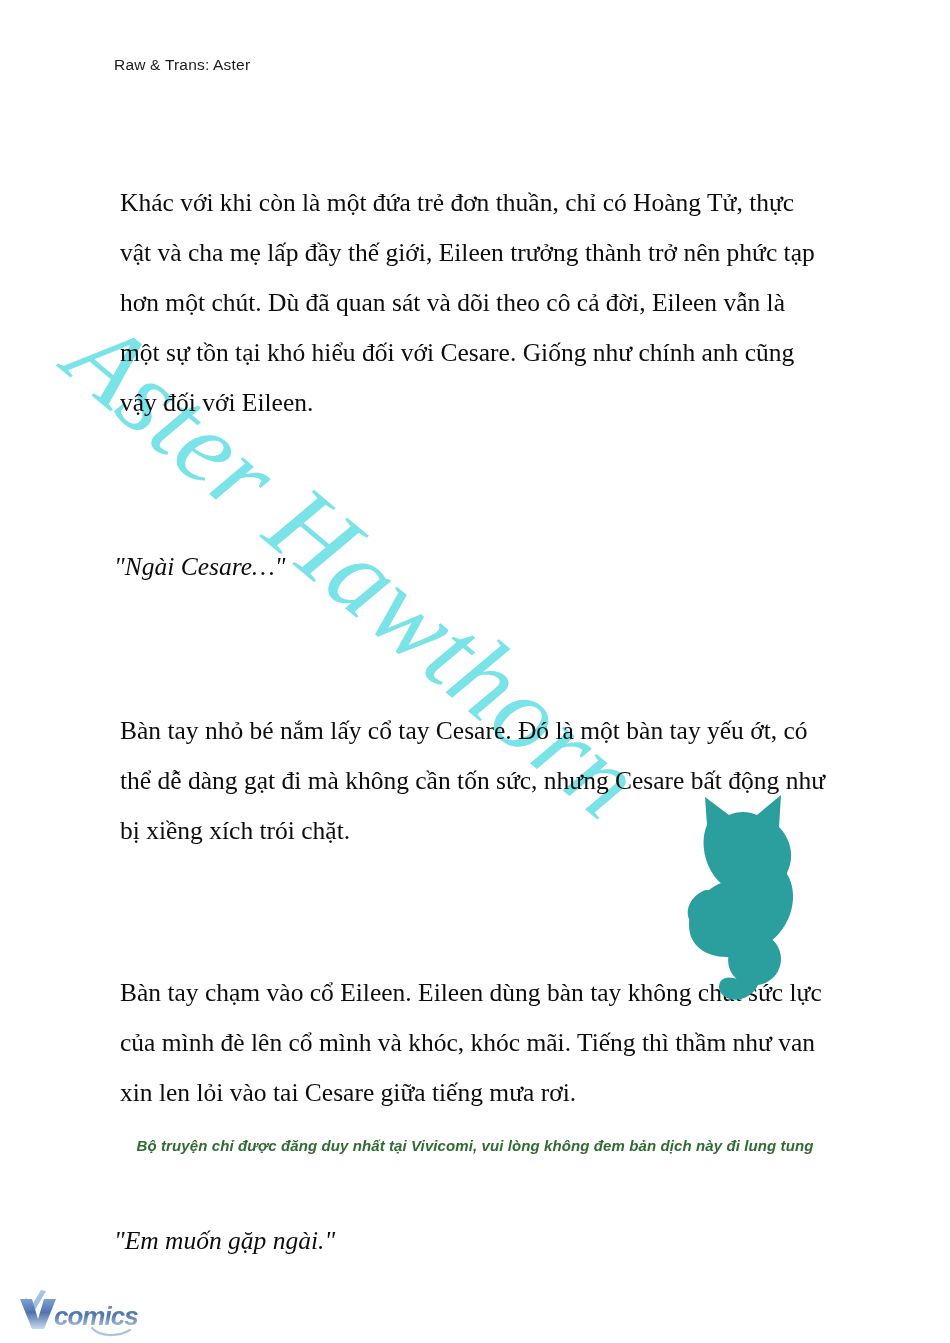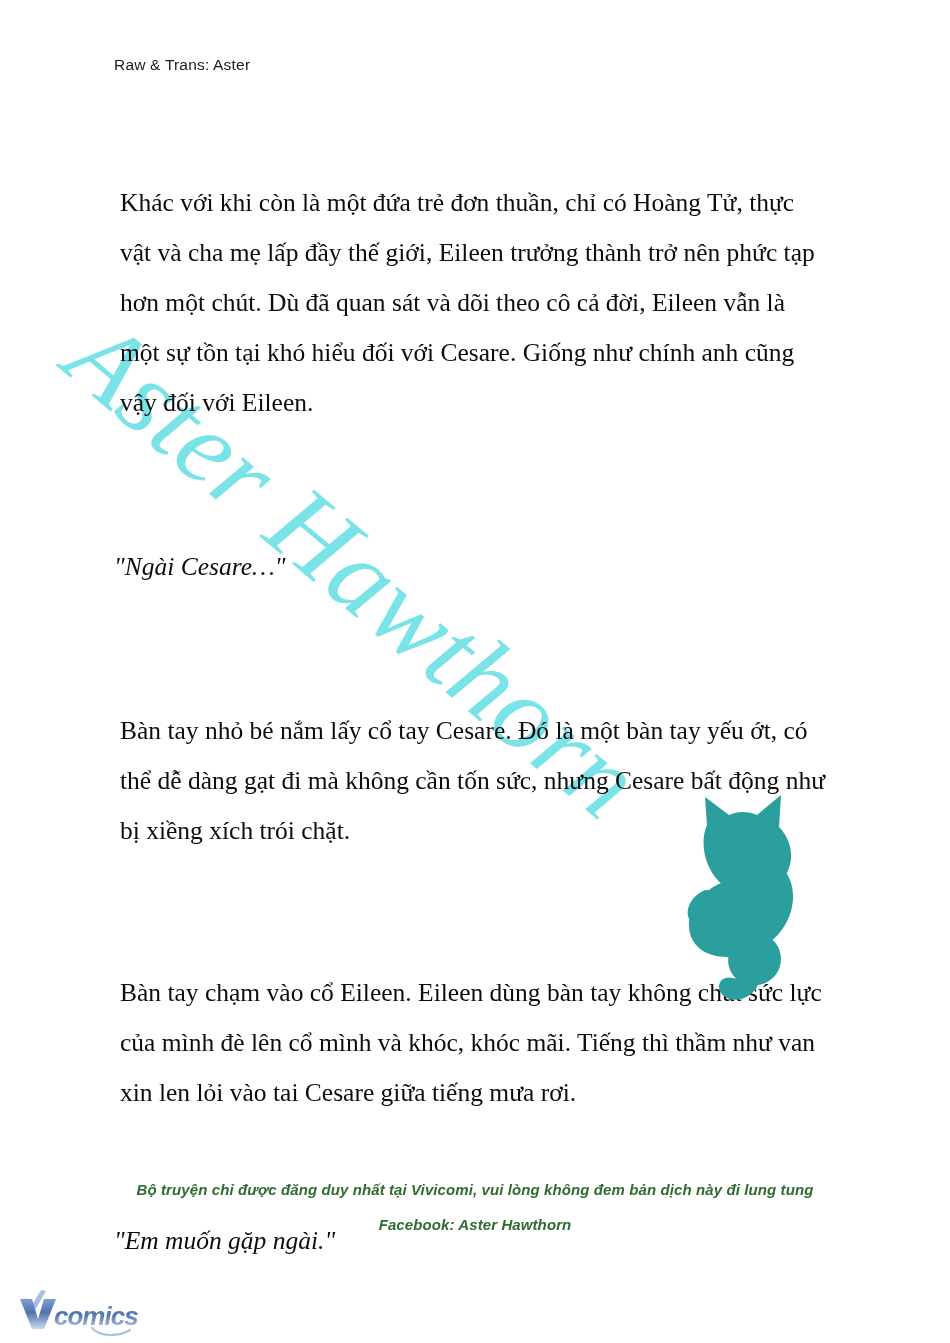--- a/index.html
+++ b/index.html
@@ -93,21 +93,21 @@
     user-select: none;
   }
 
   .watermark-cat svg { display: block; width: 100%; height: 100%; }
 
   
   .footer-notice {
     position: absolute;
     left: 0;
     right: 0;
-    top: 1172px;
+    top: 1128px;
     text-align: center;
     font-family: "Liberation Sans", "DejaVu Sans", sans-serif;
     font-style: italic;
     font-weight: bold;
     color: #2f6b32;
   }
 
   .footer-line {
     font-size: 15px;
     line-height: 35px;
@@ -176,21 +176,20 @@
                  C80 188 70 174 74 158 C77 146 86 139 96 138 Z"></path>
 
         <path d="M104 172 C108 188 100 200 86 204 C74 207 64 200 64 192
                  C64 185 70 181 78 183 C86 185 90 180 88 172 Z"></path>
       </g>
     </svg>
   </div>
 
   <div class="footer-notice">
     <div class="footer-line">Bộ truyện chỉ được đăng duy nhất tại Vivicomi, vui lòng không đem bản dịch này đi lung tung</div>
-    <div class="footer-line">Facebook: Aster Hawthorn</div>
   </div>
 
   <div class="site-logo">
     <svg viewBox="0 0 150 52" xmlns="http://www.w3.org/2000/svg" aria-hidden="true">
       <defs>
         <linearGradient id="logoGrad" x1="0" y1="0" x2="0" y2="1">
           <stop offset="0%" stop-color="#7e9fd0"></stop>
           <stop offset="45%" stop-color="#4f74ad"></stop>
           <stop offset="100%" stop-color="#c8d9ee"></stop>
         </linearGradient>

